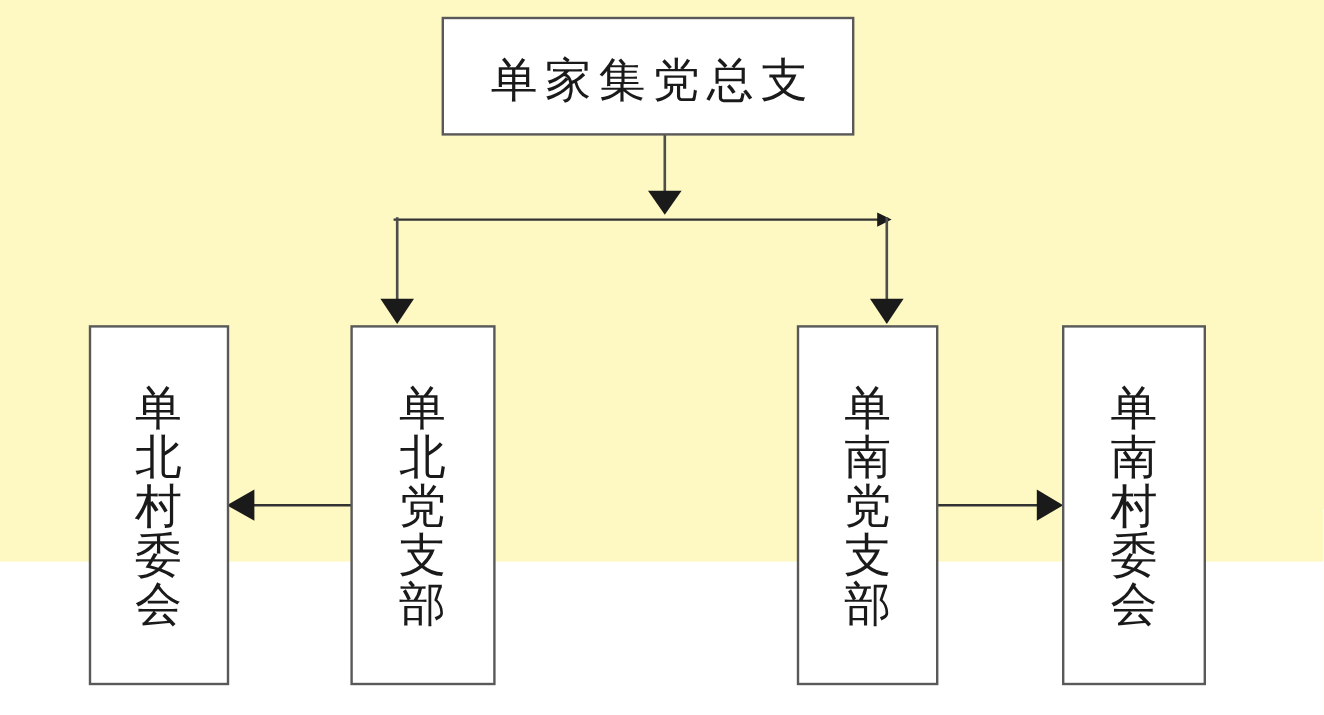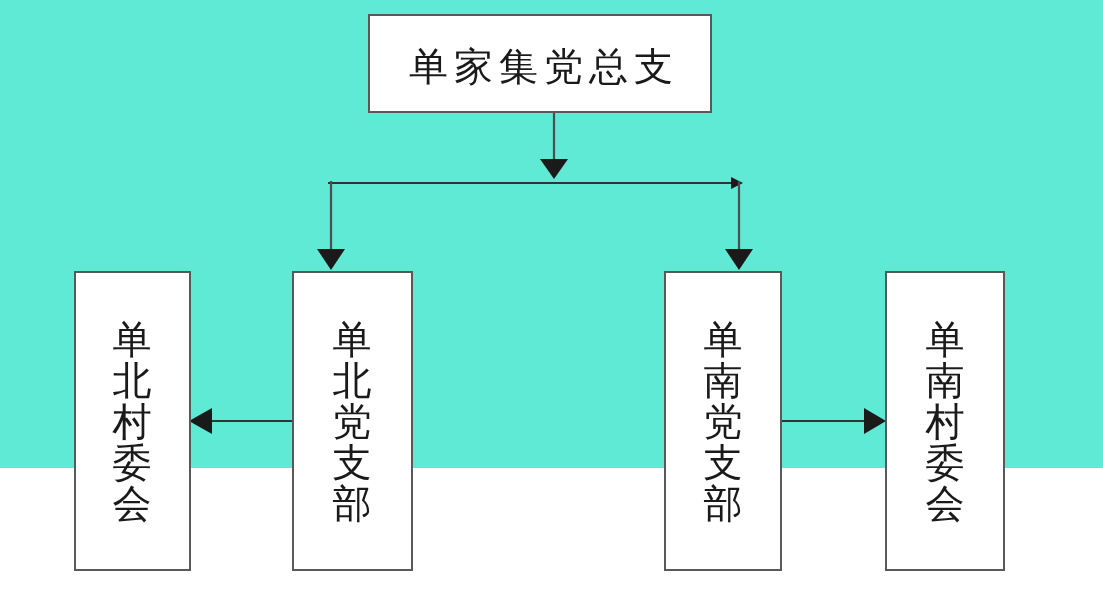--- a/index.html
+++ b/index.html
@@ -10,21 +10,21 @@
   body {
     width: 1103px;
     height: 596px;
     font-family: "DejaVu Serif", "Liberation Serif", serif;
     overflow: hidden;
   }
   #diagram-root {
     position: relative;
     width: 1103px;
     height: 468px;
-    background: #5eead4;
+    background: #fef9c3;
   }
   svg.diagram-canvas {
     position: absolute;
     top: 0;
     left: 0;
     width: 1103px;
     height: 596px;
   }
   .node-box {
     fill: #ffffff;

